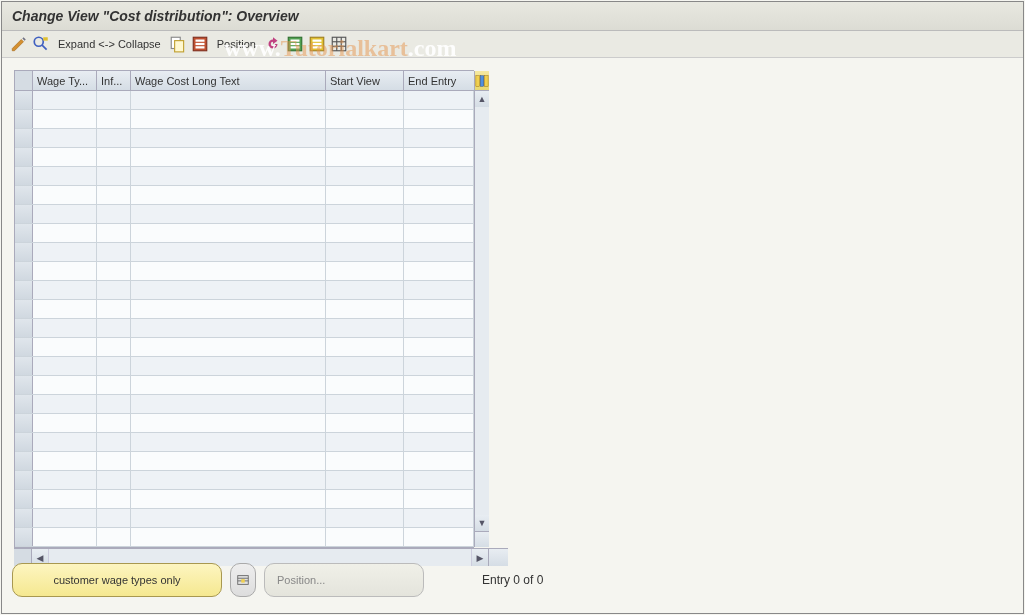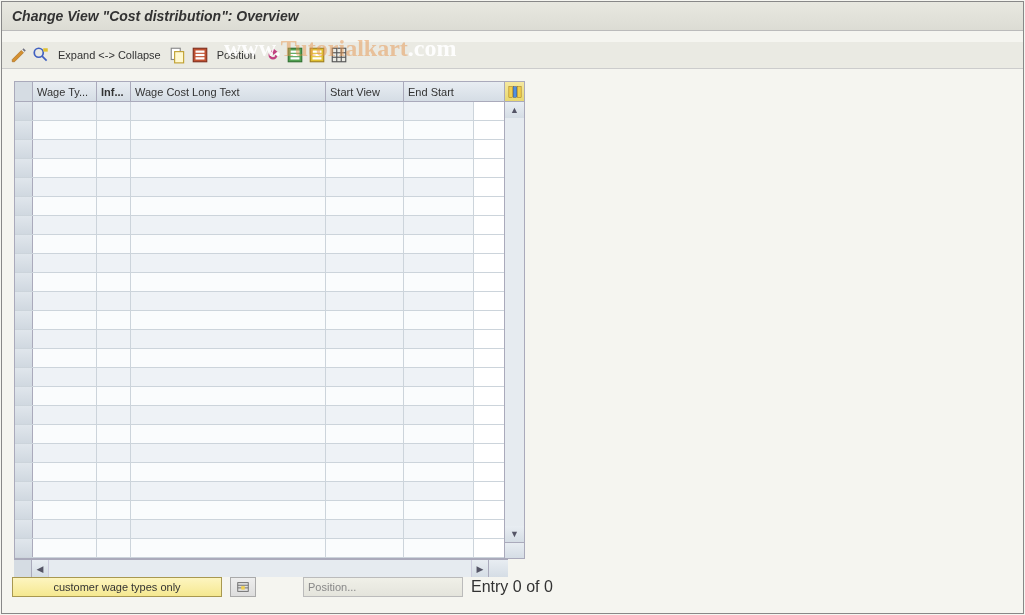--- a/index.html
+++ b/index.html
@@ -26,21 +26,20 @@
       font-size: 14px;
       color: #333;
     }
     .toolbar {
       display: flex;
       align-items: center;
       gap: 4px;
       padding: 4px 8px;
       background: #eaeae3;
       border-bottom: 1px solid #ccc;
-      margin-top: 11px;
     }
     .tb-icon {
       width: 18px;
       height: 18px;
       display: inline-flex;
       align-items: center;
       justify-content: center;
       cursor: pointer;
       font-size: 12px;
     }
@@ -62,21 +61,21 @@
     }
     .wm-white {
       color: rgba(255,255,255,0.9);
     }
     .content {
       padding: 12px;
     }
     .table-wrapper {
       display: flex;
       border: 1px solid #aab;
-      width: 511px;
+      width: 460px;
       background: #dfe6ec;
     }
     .table-main {
       flex: 1;
     }
     .header-row {
       display: flex;
       background: linear-gradient(#e8edf2, #d5dde5);
       border-bottom: 1px solid #aab;
       height: 20px;
@@ -86,21 +85,21 @@
       padding: 2px 4px;
       font-size: 11px;
       color: #333;
       overflow: hidden;
       white-space: nowrap;
       display: flex;
       align-items: center;
     }
     .sel-col { width: 18px; background: #d5dce3; }
     .col1 { width: 64px; }
-    .col2 { width: 34px; font-weight: bold; }
+    .col2 { width: 34px; }
     .col3 { width: 195px; }
     .col4 { width: 78px; }
     .col5 { width: 70px; border-right: none; }
     
     .data-rows {
       background: #fff;
     }
     .data-row {
       display: flex;
       height: 19px;
@@ -194,47 +193,47 @@
       display: flex;
       align-items: center;
       gap: 8px;
     }
     .btn {
       border: 1px solid #a89850;
       background: linear-gradient(#fdf5c0, #f5e890);
       padding: 3px 10px;
       font-size: 11px;
       cursor: pointer;
-      border-radius: 0;
-      height: 20px;
+      border-radius: 10px;
+      height: 34px;
       display: flex;
       align-items: center;
       justify-content: center;
     }
     .btn-wide {
       width: 210px;
       text-align: center;
     }
     .btn-icon {
       width: 26px;
       padding: 3px 4px;
       background: linear-gradient(#eee, #ddd);
       border: 1px solid #aaa;
     }
     .btn-position {
       width: 160px;
       justify-content: flex-start;
-      padding-left: 4px;
+      padding-left: 12px;
       color: #888;
       background: linear-gradient(#f0f0e8, #e4e4dc);
       border: 1px solid #bbb;
-      margin-left: 39px;
     }
     .entry-text {
-      font-size: 16px;
+      margin-left: 50px;
+      font-size: 12px;
       color: #333;
     }
     .outer-border {
       border: 1px solid #888;
       width: 1023px;
       height: 613px;
       margin: 1px;
     }
   </style>
 </head>
@@ -314,21 +313,21 @@
 <div class="content">
   <div>
     <div class="table-wrapper">
       <div class="table-main">
         <div class="header-row">
           <div class="header-cell sel-col"></div>
           <div class="header-cell col1">Wage Ty...</div>
           <div class="header-cell col2">Inf...</div>
           <div class="header-cell col3">Wage Cost Long Text</div>
           <div class="header-cell col4">Start View</div>
-          <div class="header-cell col5">End Start</div>
+          <div class="header-cell col5">End Entry</div>
         </div>
         <div class="data-rows" id="data-rows">
               <div class="data-row">
                 <div class="data-cell sel-cell"></div>
                 <div class="data-cell col1"></div>
                 <div class="data-cell col2"></div>
                 <div class="data-cell col3"></div>
                 <div class="data-cell col4"></div>
                 <div class="data-cell col5"></div>
               </div>

